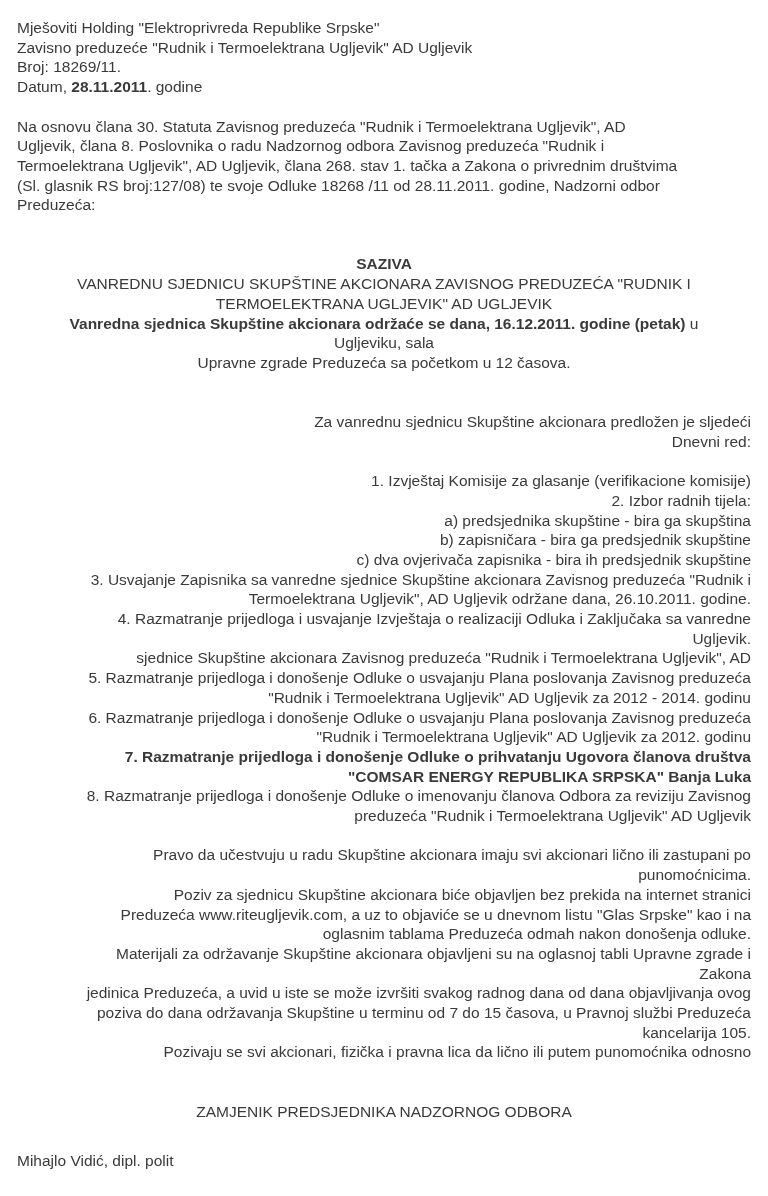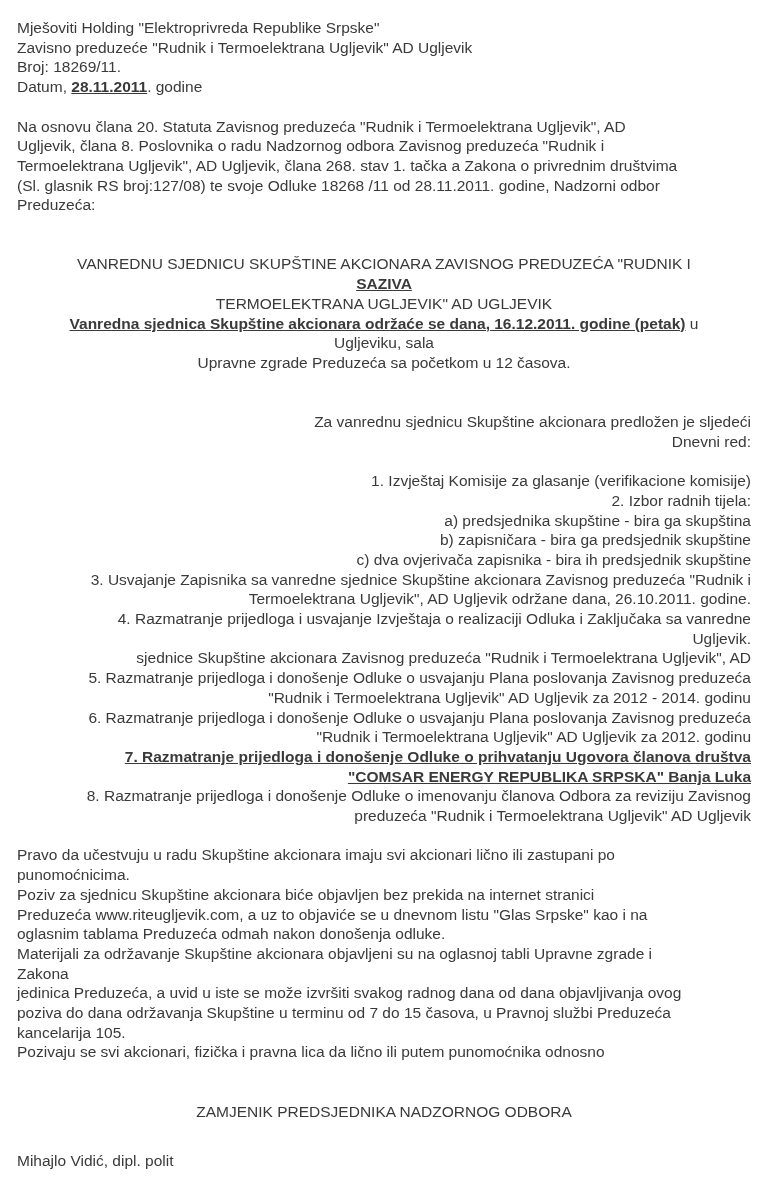--- a/index.html
+++ b/index.html
@@ -22,43 +22,42 @@
     height: 1196px;
     padding: 18px 17px 0 17px;
     background: #ffffff;
   }
   .block .line {
     white-space: pre;
     min-height: 19.7px;
   }
   .bold {
     font-weight: bold;
-    text-decoration: underline;
   }
 </style>
 </head>
 <body>
 
 <div class="page" style="background: rgb(255, 255, 255); color: rgb(58, 58, 58);">
     <div class="block" style="text-align: left; margin-top: 0px;">
       <div class="line"><span>Mješoviti Holding "Elektroprivreda Republike Srpske"</span></div>
       <div class="line"><span>Zavisno preduzeće "Rudnik i Termoelektrana Ugljevik" AD Ugljevik</span></div>
       <div class="line"><span>Broj: 18269/11.</span></div>
       <div class="line"><span>Datum, </span><span class="bold">28.11.2011</span><span>. godine</span></div>
     </div>
     <div class="block" style="text-align: left; margin-top: 19.7px;">
-      <div class="line"><span>Na osnovu člana 20. Statuta Zavisnog preduzeća "Rudnik i Termoelektrana Ugljevik", AD</span></div>
+      <div class="line"><span>Na osnovu člana 30. Statuta Zavisnog preduzeća "Rudnik i Termoelektrana Ugljevik", AD</span></div>
       <div class="line"><span>Ugljevik, člana 8. Poslovnika o radu Nadzornog odbora Zavisnog preduzeća "Rudnik i</span></div>
       <div class="line"><span>Termoelektrana Ugljevik", AD Ugljevik, člana 268. stav 1. tačka a Zakona o privrednim društvima</span></div>
       <div class="line"><span>(Sl. glasnik RS broj:127/08) te svoje Odluke 18268 /11 od 28.11.2011. godine, Nadzorni odbor</span></div>
       <div class="line"><span>Preduzeća:</span></div>
     </div>
     <div class="block" style="text-align: center; margin-top: 39.4px;">
+      <div class="line"><span class="bold">SAZIVA</span></div>
       <div class="line"><span>VANREDNU SJEDNICU SKUPŠTINE AKCIONARA ZAVISNOG PREDUZEĆA "RUDNIK I</span></div>
-      <div class="line"><span class="bold">SAZIVA</span></div>
       <div class="line"><span>TERMOELEKTRANA UGLJEVIK" AD UGLJEVIK</span></div>
       <div class="line"><span class="bold">Vanredna sjednica Skupštine akcionara održaće se dana, 16.12.2011. godine (petak)</span><span> u</span></div>
       <div class="line"><span>Ugljeviku, sala</span></div>
       <div class="line"><span>Upravne zgrade Preduzeća sa početkom u 12 časova.</span></div>
     </div>
     <div class="block" style="text-align: right; margin-top: 39.4px;">
       <div class="line"><span>Za vanrednu sjednicu Skupštine akcionara predložen je sljedeći</span></div>
       <div class="line"><span>Dnevni red:</span></div>
     </div>
     <div class="block" style="text-align: right; margin-top: 19.7px;">
@@ -74,21 +73,21 @@
       <div class="line"><span>sjednice Skupštine akcionara Zavisnog preduzeća "Rudnik i Termoelektrana Ugljevik", AD</span></div>
       <div class="line"><span>5. Razmatranje prijedloga i donošenje Odluke o usvajanju Plana poslovanja Zavisnog preduzeća</span></div>
       <div class="line"><span>"Rudnik i Termoelektrana Ugljevik" AD Ugljevik za 2012 - 2014. godinu</span></div>
       <div class="line"><span>6. Razmatranje prijedloga i donošenje Odluke o usvajanju Plana poslovanja Zavisnog preduzeća</span></div>
       <div class="line"><span>"Rudnik i Termoelektrana Ugljevik" AD Ugljevik za 2012. godinu</span></div>
       <div class="line"><span class="bold">7. Razmatranje prijedloga i donošenje Odluke o prihvatanju Ugovora članova društva</span></div>
       <div class="line"><span class="bold">"COMSAR ENERGY REPUBLIKA SRPSKA" Banja Luka</span></div>
       <div class="line"><span>8. Razmatranje prijedloga i donošenje Odluke o imenovanju članova Odbora za reviziju Zavisnog</span></div>
       <div class="line"><span>preduzeća "Rudnik i Termoelektrana Ugljevik" AD Ugljevik</span></div>
     </div>
-    <div class="block" style="text-align: left; margin-top: 19.7px;">
+    <div class="block" style="text-align: right; margin-top: 19.7px;">
       <div class="line"><span>Pravo da učestvuju u radu Skupštine akcionara imaju svi akcionari lično ili zastupani po</span></div>
       <div class="line"><span>punomoćnicima.</span></div>
       <div class="line"><span>Poziv za sjednicu Skupštine akcionara biće objavljen bez prekida na internet stranici</span></div>
       <div class="line"><span>Preduzeća www.riteugljevik.com, a uz to objaviće se u dnevnom listu "Glas Srpske" kao i na</span></div>
       <div class="line"><span>oglasnim tablama Preduzeća odmah nakon donošenja odluke.</span></div>
       <div class="line"><span>Materijali za održavanje Skupštine akcionara objavljeni su na oglasnoj tabli Upravne zgrade i</span></div>
       <div class="line"><span>Zakona</span></div>
       <div class="line"><span>jedinica Preduzeća, a uvid u iste se može izvršiti svakog radnog dana od dana objavljivanja ovog</span></div>
       <div class="line"><span>poziva do dana održavanja Skupštine u terminu od 7 do 15 časova, u Pravnoj službi Preduzeća</span></div>
       <div class="line"><span>kancelarija 105.</span></div>

